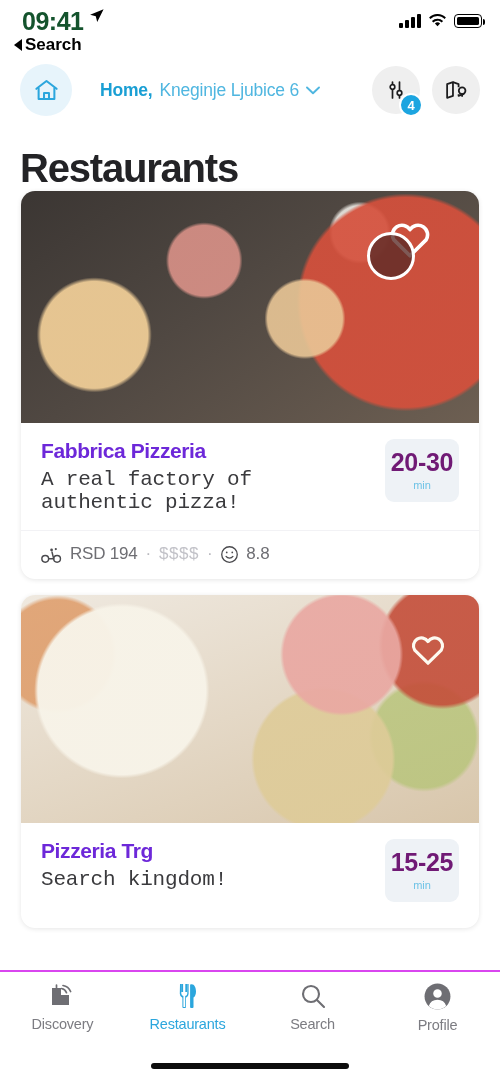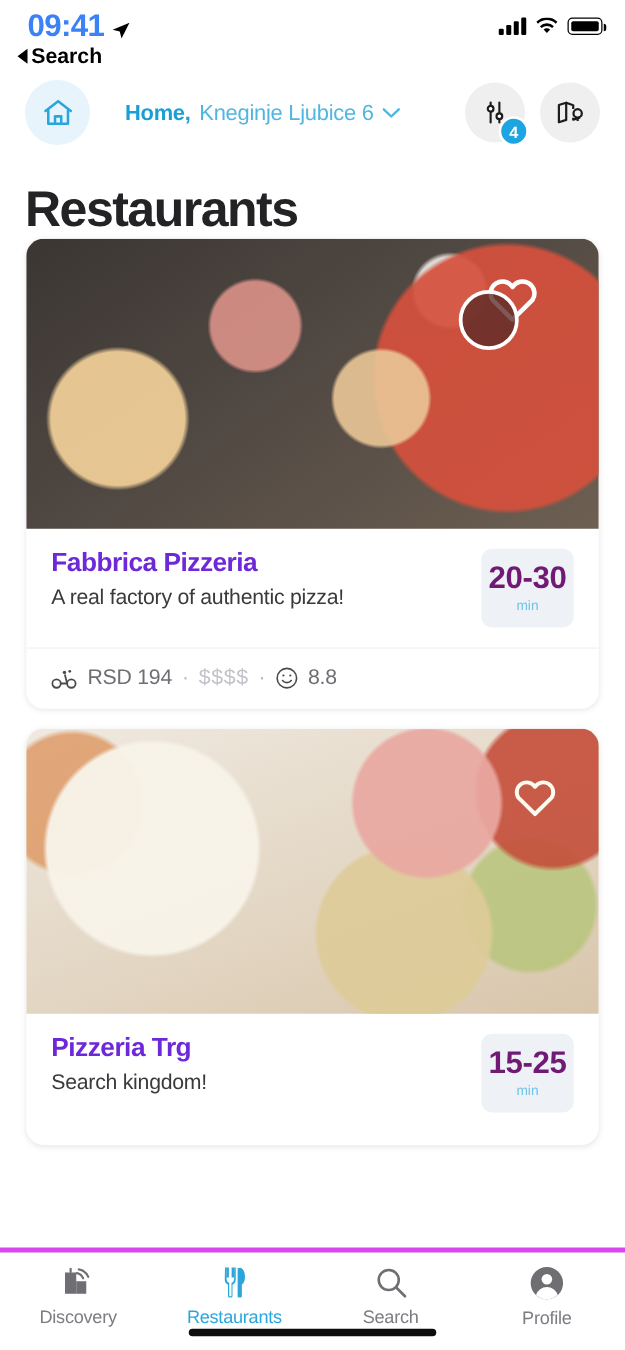--- a/index.html
+++ b/index.html
@@ -10,22 +10,22 @@
     overflow:hidden;
   }
   .phone { position:relative; width:500px; height:1080px; background:#fff; }
 
   
   .statusbar {
     position:relative; height:56px; padding:0 22px;
   }
   .sb-time {
     position:absolute; left:22px; top:7px;
-    font-size:25px; font-weight:700; letter-spacing:-0.5px; color:#3b82f6;
-    display:flex; align-items:flex-end; gap:5px;
+    font-size:25px; font-weight:700; letter-spacing:-0.5px; color:#14532d;
+    display:flex; align-items:flex-start; gap:5px;
   }
   .loc-arrow { display:inline-block; width:17px; height:17px; margin-bottom:3px; }
   .sb-back {
     position:absolute; left:14px; top:35px;
     font-size:17px; font-weight:600; color:#000;
     display:flex; align-items:center; gap:3px;
   }
   .sb-back .tri {
     width:0;height:0;border-top:6px solid transparent;border-bottom:6px solid transparent;
     border-right:8px solid #000; display:inline-block;
@@ -91,39 +91,39 @@
   .card-img { position:relative; height:232px; overflow:hidden; }
   .card-img.second { height:228px; }
   .heart-btn { position:absolute; }
   .cursor-dot {
     position:absolute; width:48px;height:48px;border-radius:50%;
     background:rgba(90,42,38,.78); border:3px solid #fff;
   }
   .card-body { padding:16px 20px 0; display:flex; align-items:flex-start; }
   .cb-text { flex:1; min-width:0; }
   .r-name { font-size:21px; font-weight:700; color:#6d28d9; letter-spacing:-0.4px; }
-  .r-desc { font-size:17px; color:#3a3a3d; margin-top:5px; letter-spacing:-0.2px; }
+  .r-desc { font-size:21px; color:#3a3a3d; margin-top:5px; letter-spacing:-0.2px;font-family:Liberation Mono, monospace; }
   .eta {
     flex:0 0 auto; width:74px; padding:9px 0 11px; border-radius:9px;
     background:#eef2f6; text-align:center; margin-left:10px;
   }
   .eta .num { font-size:25px; font-weight:700; color:#701a75; letter-spacing:-0.3px; }
   .eta .unit { font-size:11px; color:#6fc3e6; margin-top:2px; }
   .divider { height:1px; background:#f2f2f5; margin:16px 0 0; }
   .meta {
     display:flex; align-items:flex-end; gap:7px; padding:13px 20px 15px;
     font-size:17px; color:#6e6e73; letter-spacing:-0.2px;
   }
   .meta .dot { color:#b9b9bf; margin:0 1px; }
   .meta .price { color:#c2c2c8; letter-spacing:0.5px; }
 
   
   .tabbar {
-    position:absolute; left:0; right:0; bottom:0; height:82px;
-    background:#fff; border-top:4px solid #d946ef;
+    position:absolute; left:0; right:0; bottom:0; height:110px;
+    background:#fff; border-top:2px solid #d946ef;
     display:flex; align-items:flex-start; padding-top:10px;
   }
   .tab { flex:1; display:flex; flex-direction:column; align-items:center; gap:6px; }
   .tab .lbl { font-size:14.5px; color:#7c7c82; letter-spacing:-0.2px; }
   .tab.active .lbl { color:#2ba6dd; }
   .home-indicator {
     position:absolute; bottom:11px; left:50%; transform:translateX(-50%);
     width:198px; height:6px; border-radius:3px; background:#0d0d0d;
   }
 </style>

